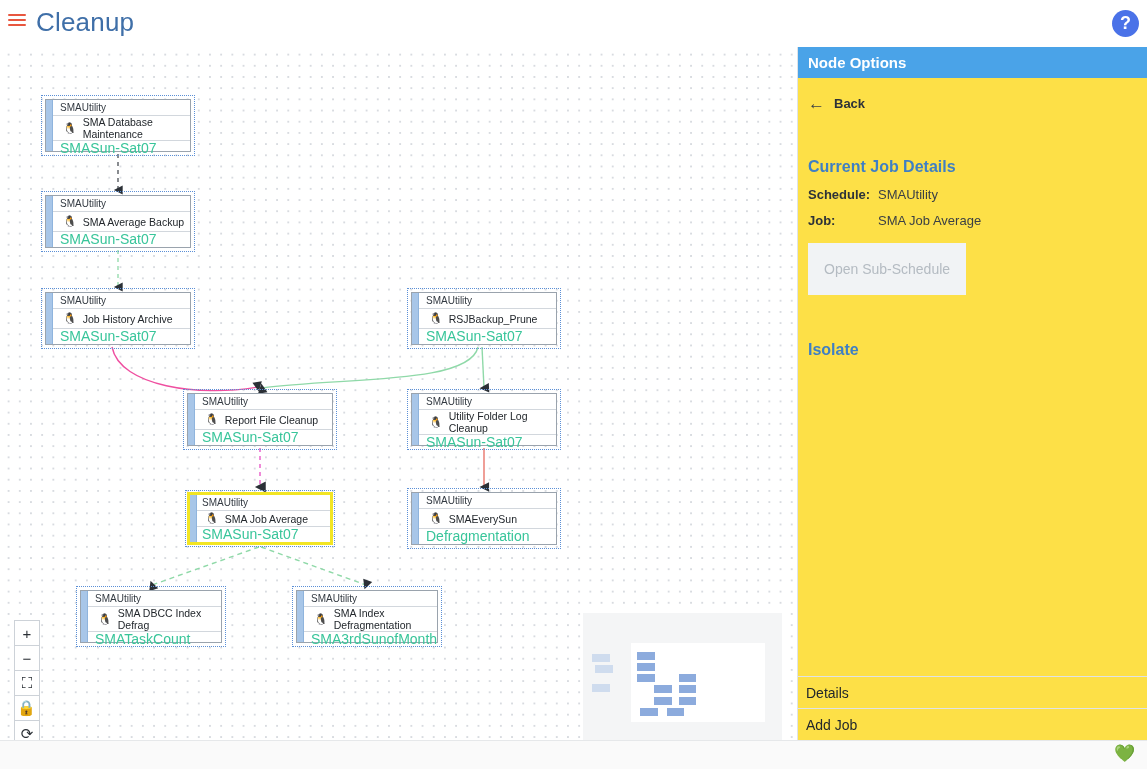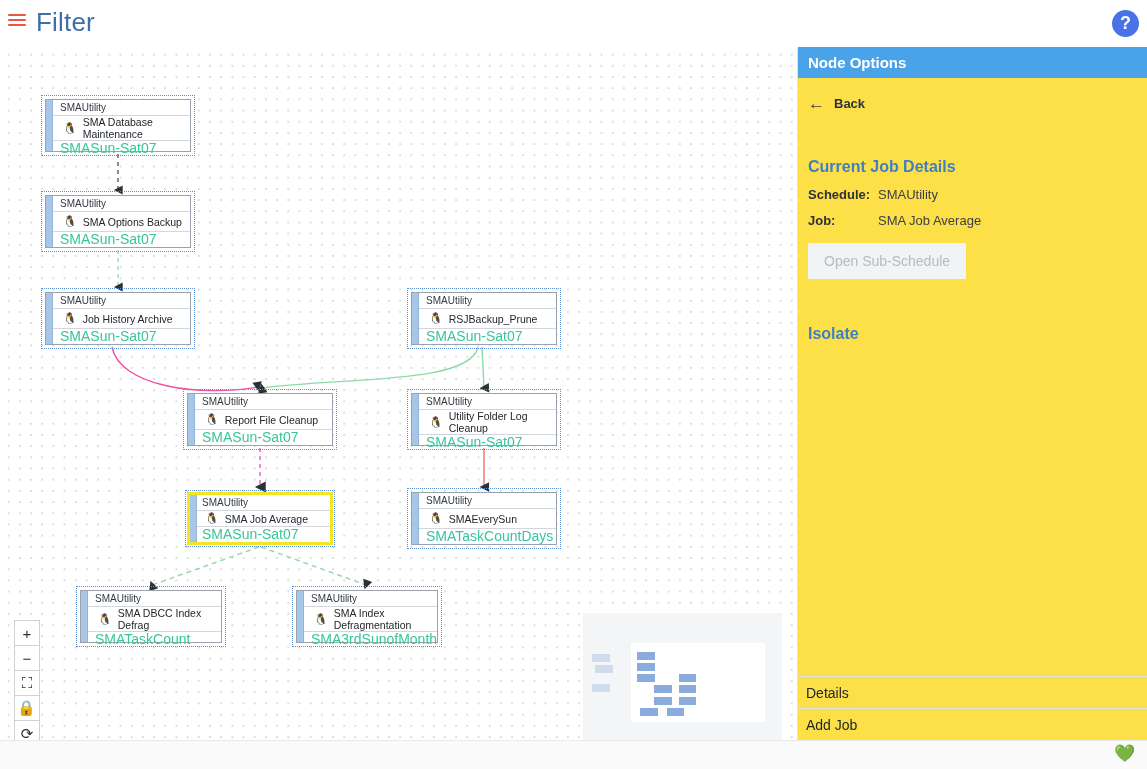--- a/index.html
+++ b/index.html
@@ -127,21 +127,21 @@
   .back-row .blabel { font-size: 13px; font-weight: bold; color: #2d3238; }
   .sec-title {
     font-size: 16px; color: #3f7fc4; margin-top: 46px; font-weight: 700;
   }
   .kv { display: flex; margin-top: 11px; font-size: 13px; }
   .kv .k { font-weight: bold; color: #2d3238; width: 70px; }
   .kv .v { color: #3a3f45; }
   .sub-btn {
     margin-top: 15px; display: inline-block;
     background: #f1f3f5; color: #b4bbc2;
-    font-size: 14px; padding: 10px 16px; border: none; cursor: default;
+    font-size: 14px; padding: 18px 16px; border: none; cursor: default;
   }
   .p-footrow {
     border-top: 1px solid #dfe3e7;
     height: 32px; display: flex; align-items: center;
     padding: 0 8px; font-size: 14px; color: #22272c; cursor: pointer;
     flex: 0 0 auto;
   }
   #panel-spacer { flex: 1; }
 
   
@@ -158,21 +158,21 @@
 <body>
 
 <div id="app">
 
   <div id="header">
     <div id="hamburger">
       <span></span>
         <span></span>
         <span></span>
     </div>
-    <div id="page-title">Filter</div>
+    <div id="page-title">Cleanup</div>
     <div id="help-btn">?</div>
   </div>
 
   <div id="canvas">
     <svg id="edges">
       <defs>
         <marker id="ah-gray" markerWidth="9" markerHeight="9" refX="4" refY="4.2" orient="auto">
           <path d="M0.6,0.6 L7.4,0.6 L4,7.4 Z" fill="#2b3036"></path>
         </marker>
         <marker id="ah-green" markerWidth="9" markerHeight="9" refX="4" refY="4.2" orient="auto">
@@ -218,21 +218,21 @@
             <span>SMA Database Maintenance</span>
           </div>
           <div class="nfoot">SMASun-Sat07</div>
         </div>
         <div class="node" style="left: 45px; top: 148px; width: 146px; height: 53px;">
           <div class="sel"></div>
           <div class="bar"></div>
           <div class="nhead">SMAUtility</div>
           <div class="nbody">
             <span class="tux">🐧</span>
-            <span>SMA Options Backup</span>
+            <span>SMA Average Backup</span>
           </div>
           <div class="nfoot">SMASun-Sat07</div>
         </div>
         <div class="node" style="left: 45px; top: 245px; width: 146px; height: 53px;">
           <div class="sel"></div>
           <div class="bar"></div>
           <div class="nhead">SMAUtility</div>
           <div class="nbody">
             <span class="tux">🐧</span>
             <span>Job History Archive</span>
@@ -280,21 +280,21 @@
           <div class="nfoot">SMASun-Sat07</div>
         </div>
         <div class="node" style="left: 411px; top: 445px; width: 146px; height: 53px;">
           <div class="sel"></div>
           <div class="bar"></div>
           <div class="nhead">SMAUtility</div>
           <div class="nbody">
             <span class="tux">🐧</span>
             <span>SMAEverySun</span>
           </div>
-          <div class="nfoot">SMATaskCountDays</div>
+          <div class="nfoot">Defragmentation</div>
         </div>
         <div class="node" style="left: 80px; top: 543px; width: 142px; height: 53px;">
           <div class="sel"></div>
           <div class="bar"></div>
           <div class="nhead">SMAUtility</div>
           <div class="nbody">
             <span class="tux">🐧</span>
             <span>SMA DBCC Index Defrag</span>
           </div>
           <div class="nfoot">SMATaskCount</div>

